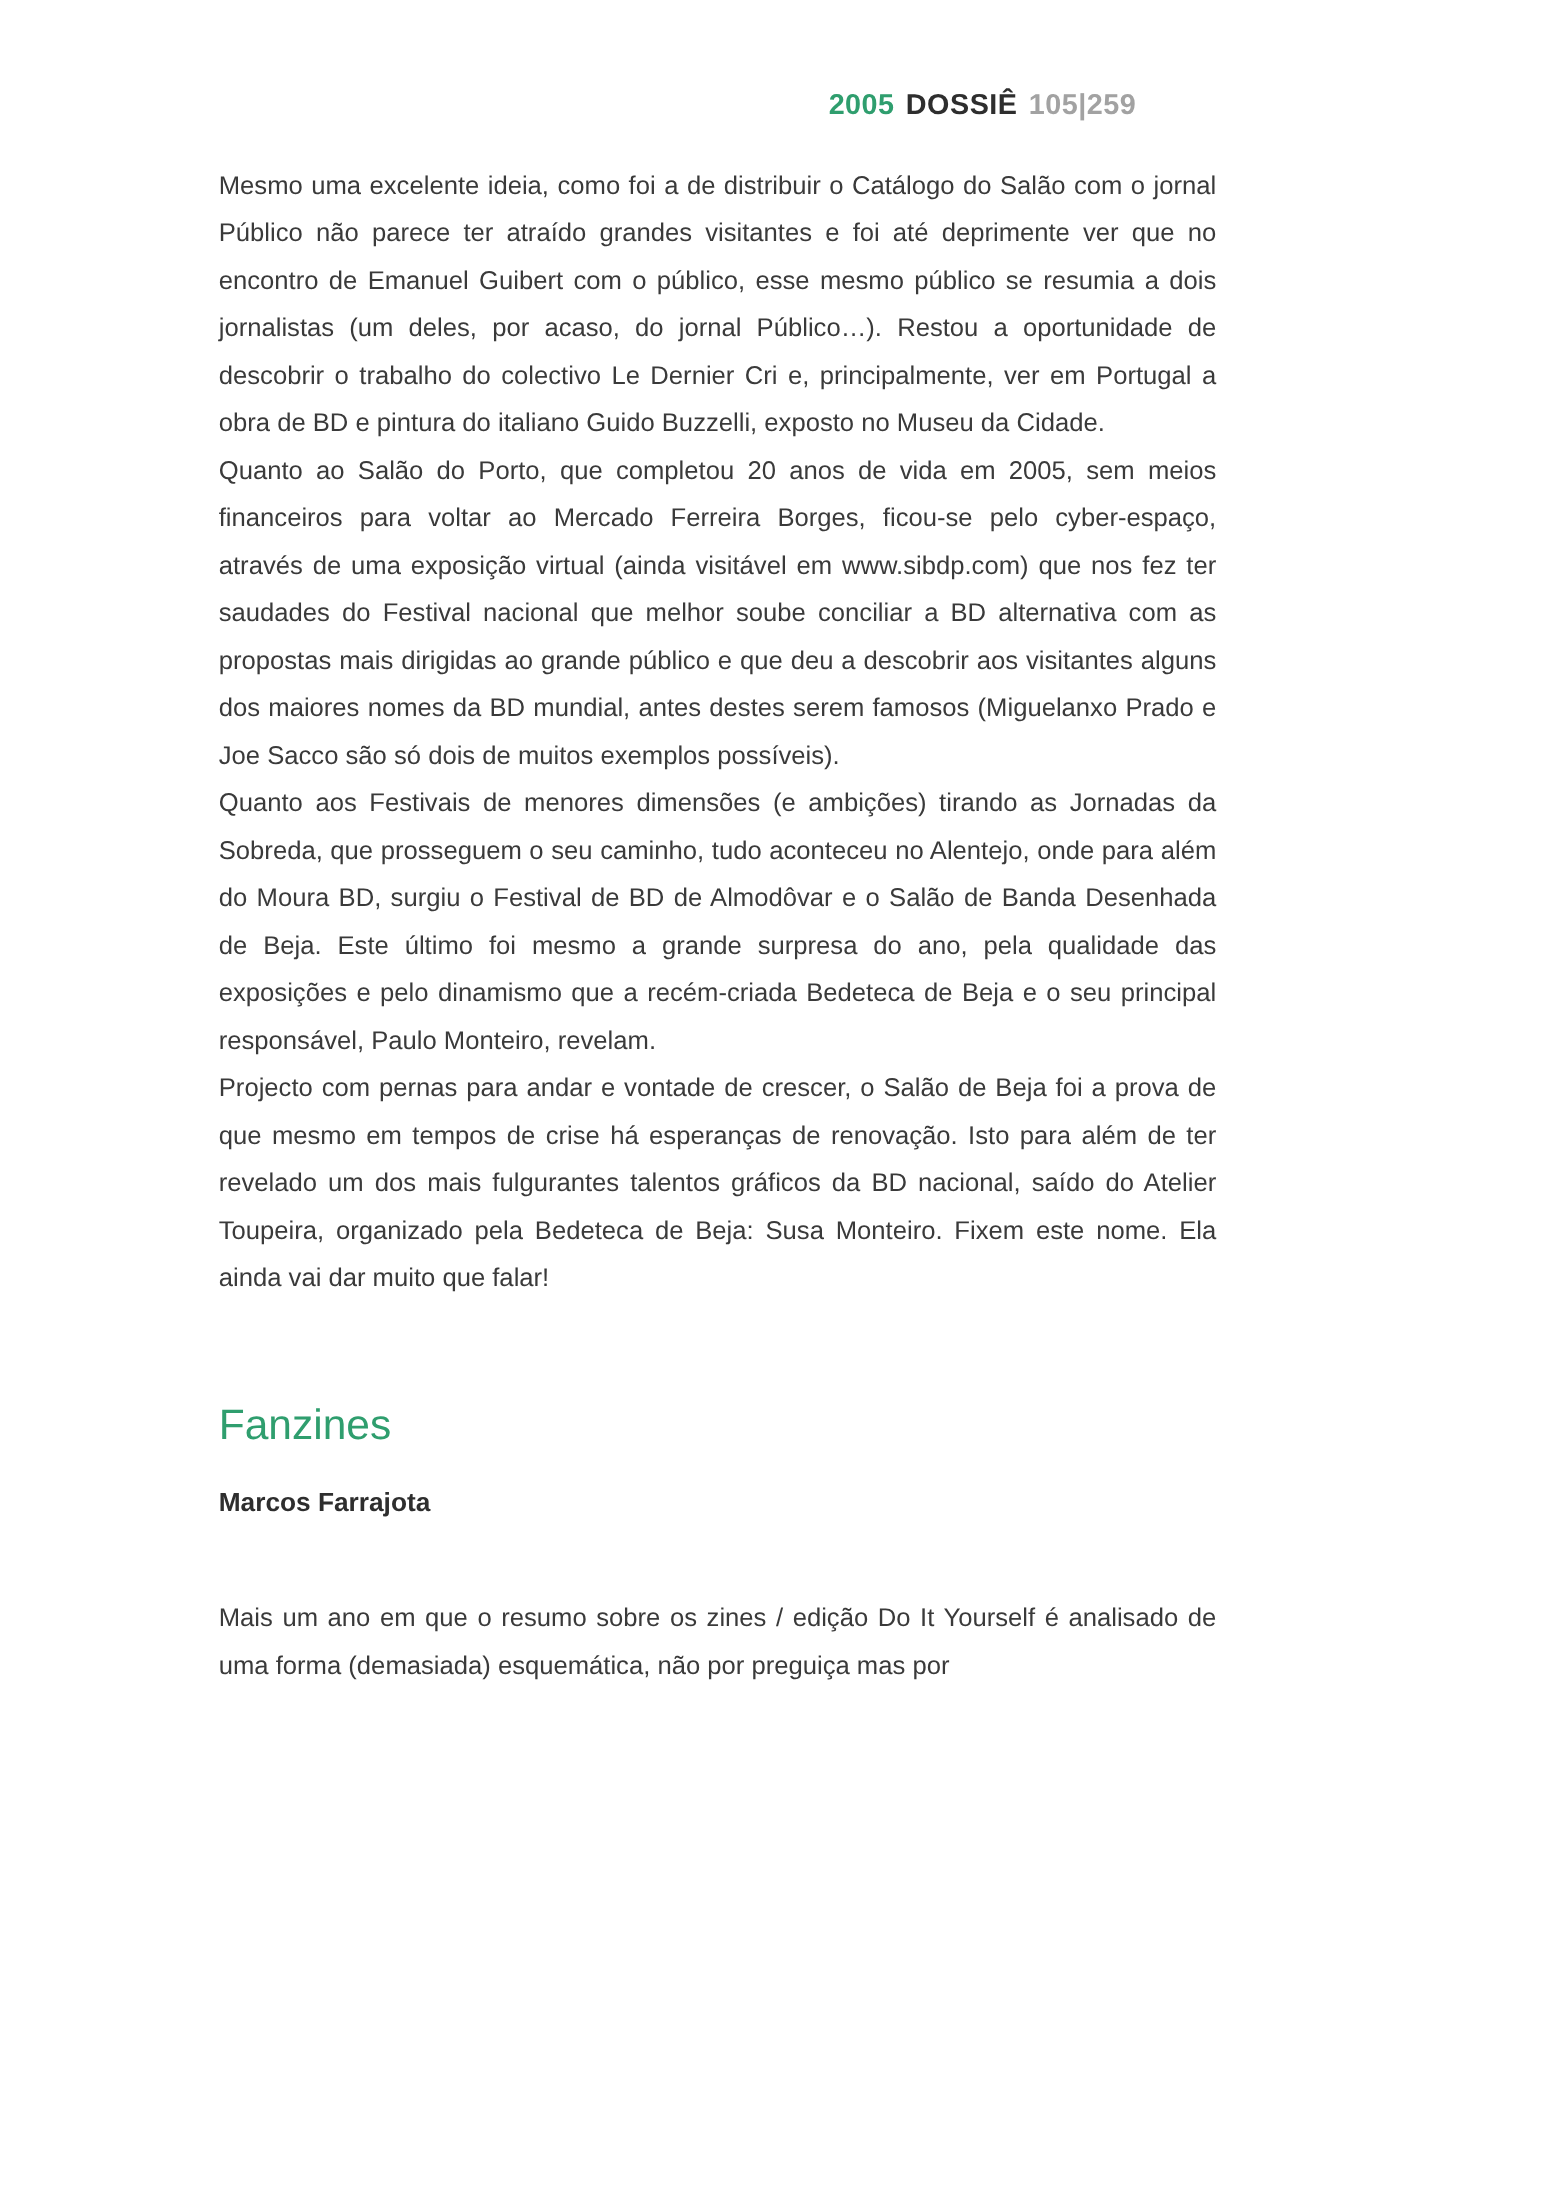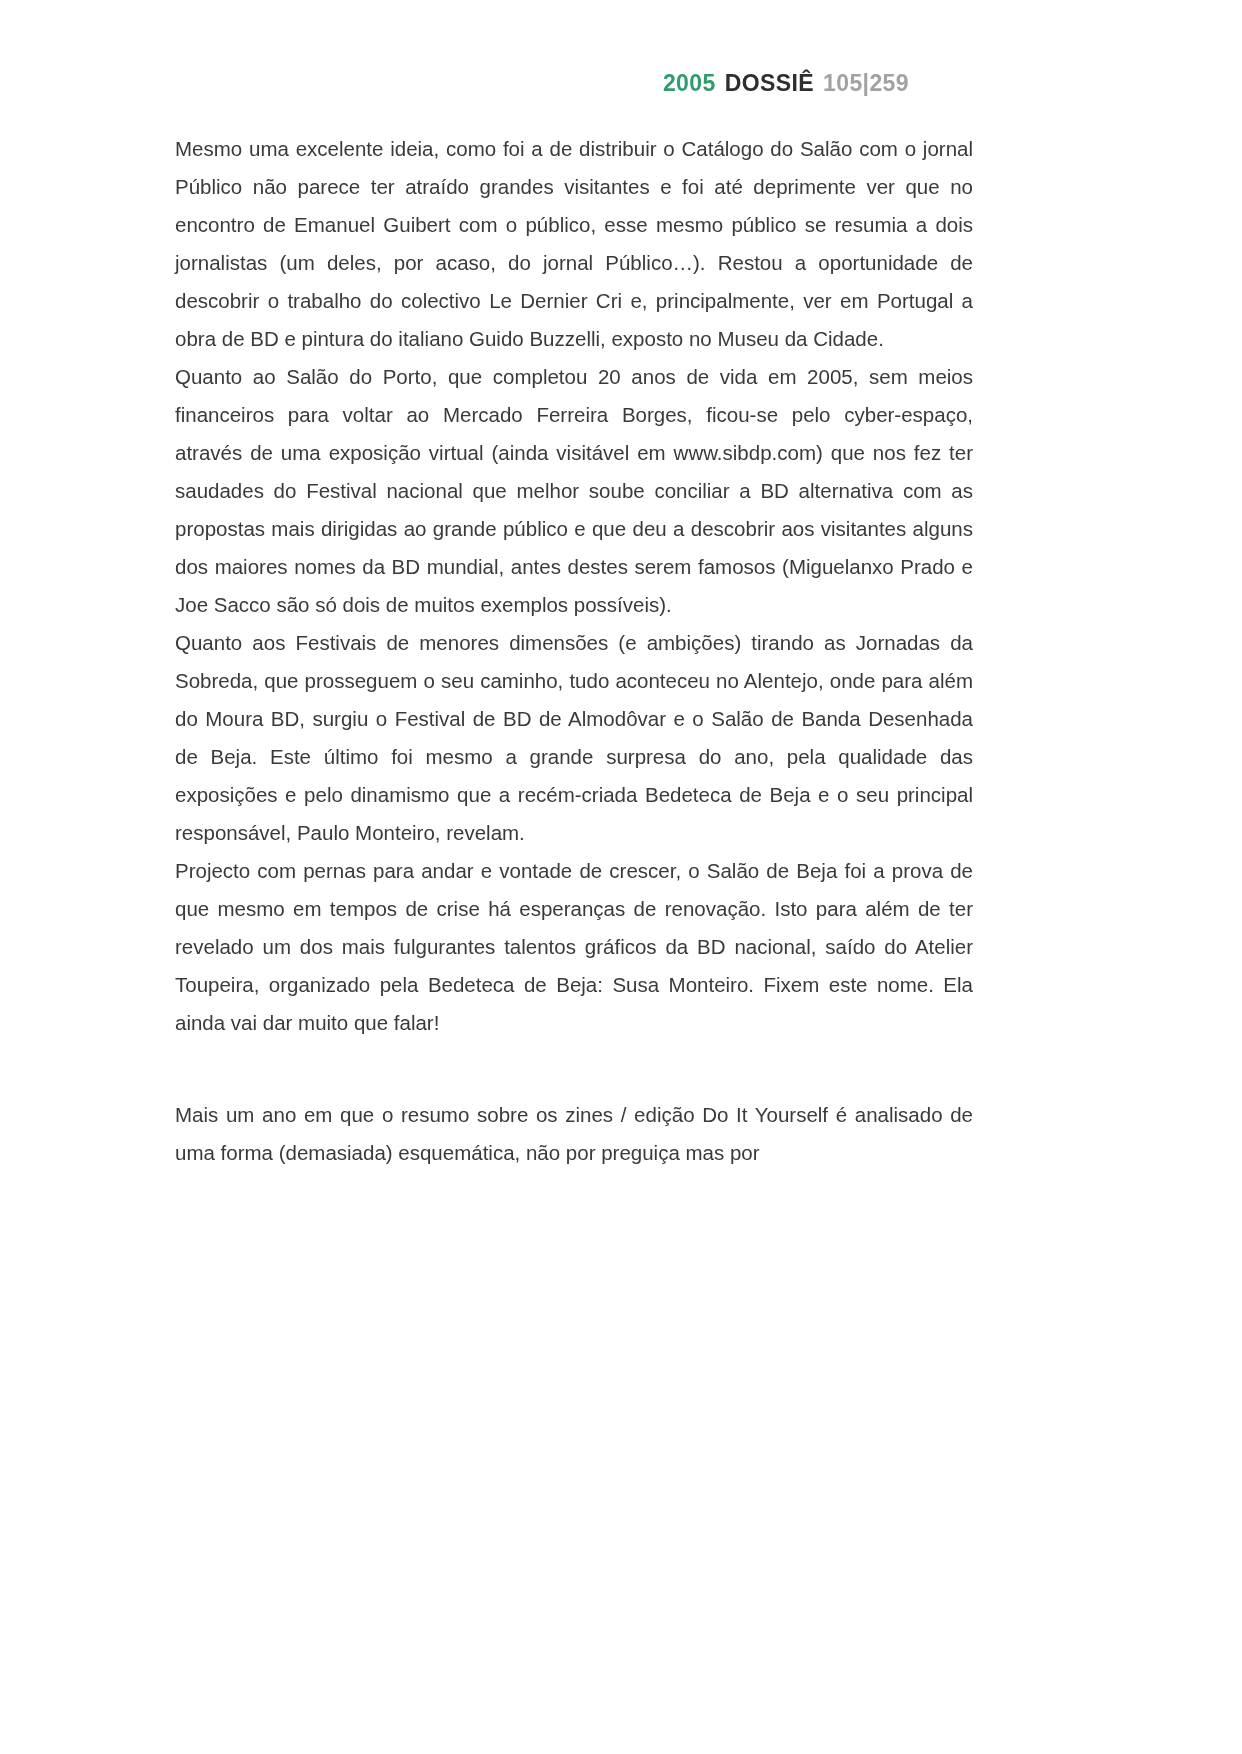--- a/index.html
+++ b/index.html
@@ -75,17 +75,19 @@
   <header class="page-header">
     <span class="year">2005</span><span class="doc-title">DOSSIÊ</span><span class="page-ref">105|259</span>
   </header>
 
   <main class="content">
     <p>Mesmo uma excelente ideia, como foi a de distribuir o Catálogo do Salão com o jornal Público não parece ter atraído grandes visitantes e foi até deprimente ver que no encontro de Emanuel Guibert com o público, esse mesmo público se resumia a dois jornalistas (um deles, por acaso, do jornal Público…). Restou a oportunidade de descobrir o trabalho do colectivo Le Dernier Cri e, principalmente, ver em Portugal a obra de BD e pintura do italiano Guido Buzzelli, exposto no Museu da Cidade.</p>
     <p>Quanto ao Salão do Porto, que completou 20 anos de vida em 2005, sem meios financeiros para voltar ao Mercado Ferreira Borges, ficou-se pelo cyber-espaço, através de uma exposição virtual (ainda visitável em www.sibdp.com) que nos fez ter saudades do Festival nacional que melhor soube conciliar a BD alternativa com as propostas mais dirigidas ao grande público e que deu a descobrir aos visitantes alguns dos maiores nomes da BD mundial, antes destes serem famosos (Miguelanxo Prado e Joe Sacco são só dois de muitos exemplos possíveis).</p>
     <p>Quanto aos Festivais de menores dimensões (e ambições) tirando as Jornadas da Sobreda, que prosseguem o seu caminho, tudo aconteceu no Alentejo, onde para além do Moura BD, surgiu o Festival de BD de Almodôvar e o Salão de Banda Desenhada de Beja. Este último foi mesmo a grande surpresa do ano, pela qualidade das exposições e pelo dinamismo que a recém-criada Bedeteca de Beja e o seu principal responsável, Paulo Monteiro, revelam.</p>
     <p>Projecto com pernas para andar e vontade de crescer, o Salão de Beja foi a prova de que mesmo em tempos de crise há esperanças de renovação. Isto para além de ter revelado um dos mais fulgurantes talentos gráficos da BD nacional, saído do Atelier Toupeira, organizado pela Bedeteca de Beja: Susa Monteiro. Fixem este nome. Ela ainda vai dar muito que falar!</p>
 
+    <h2 class="section-heading">Fanzines</h2>
+    <p class="author">Marcos Farrajota</p>
 
     <p class="closing-paragraph">Mais um ano em que o resumo sobre os zines / edição Do It Yourself é analisado de uma forma (demasiada) esquemática, não por preguiça mas por</p>
   </main>
 
 </div>
 
 </body></html>

